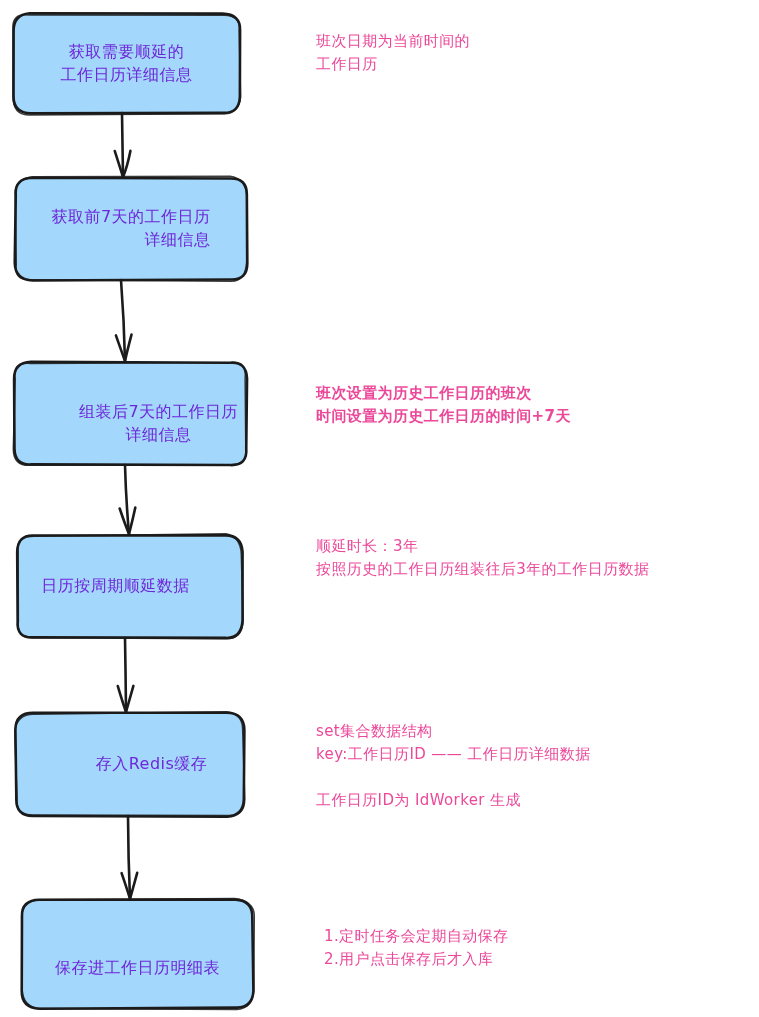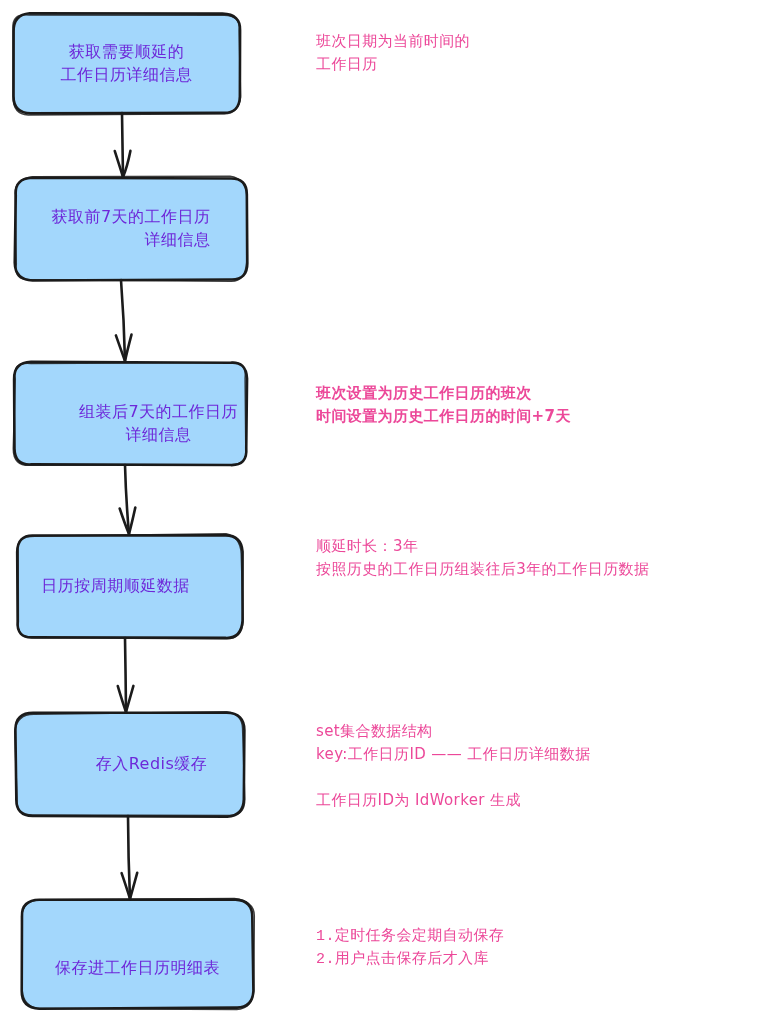--- a/index.html
+++ b/index.html
@@ -99,15 +99,15 @@
     <div class="annotation" style="left: 316px; top: 30px;">班次日期为当前时间的
 工作日历</div>
     <div class="annotation" style="left: 316px; top: 382px; font-weight: bold;">班次设置为历史工作日历的班次
 时间设置为历史工作日历的时间+7天</div>
     <div class="annotation" style="left: 316px; top: 535px;">顺延时长：3年
 按照历史的工作日历组装往后3年的工作日历数据</div>
     <div class="annotation" style="left: 316px; top: 712px; margin-top: 8px;">set集合数据结构
 key:工作日历ID —— 工作日历详细数据
 
 工作日历ID为 IdWorker 生成</div>
-    <div class="annotation" style="left: 316px; top: 925px; font-family: Liberation Mono, monospace;">1.定时任务会定期自动保存
+    <div class="annotation" style="left: 324px; top: 925px;">1.定时任务会定期自动保存
 2.用户点击保存后才入库</div>
   </div>
 
 </body></html>

